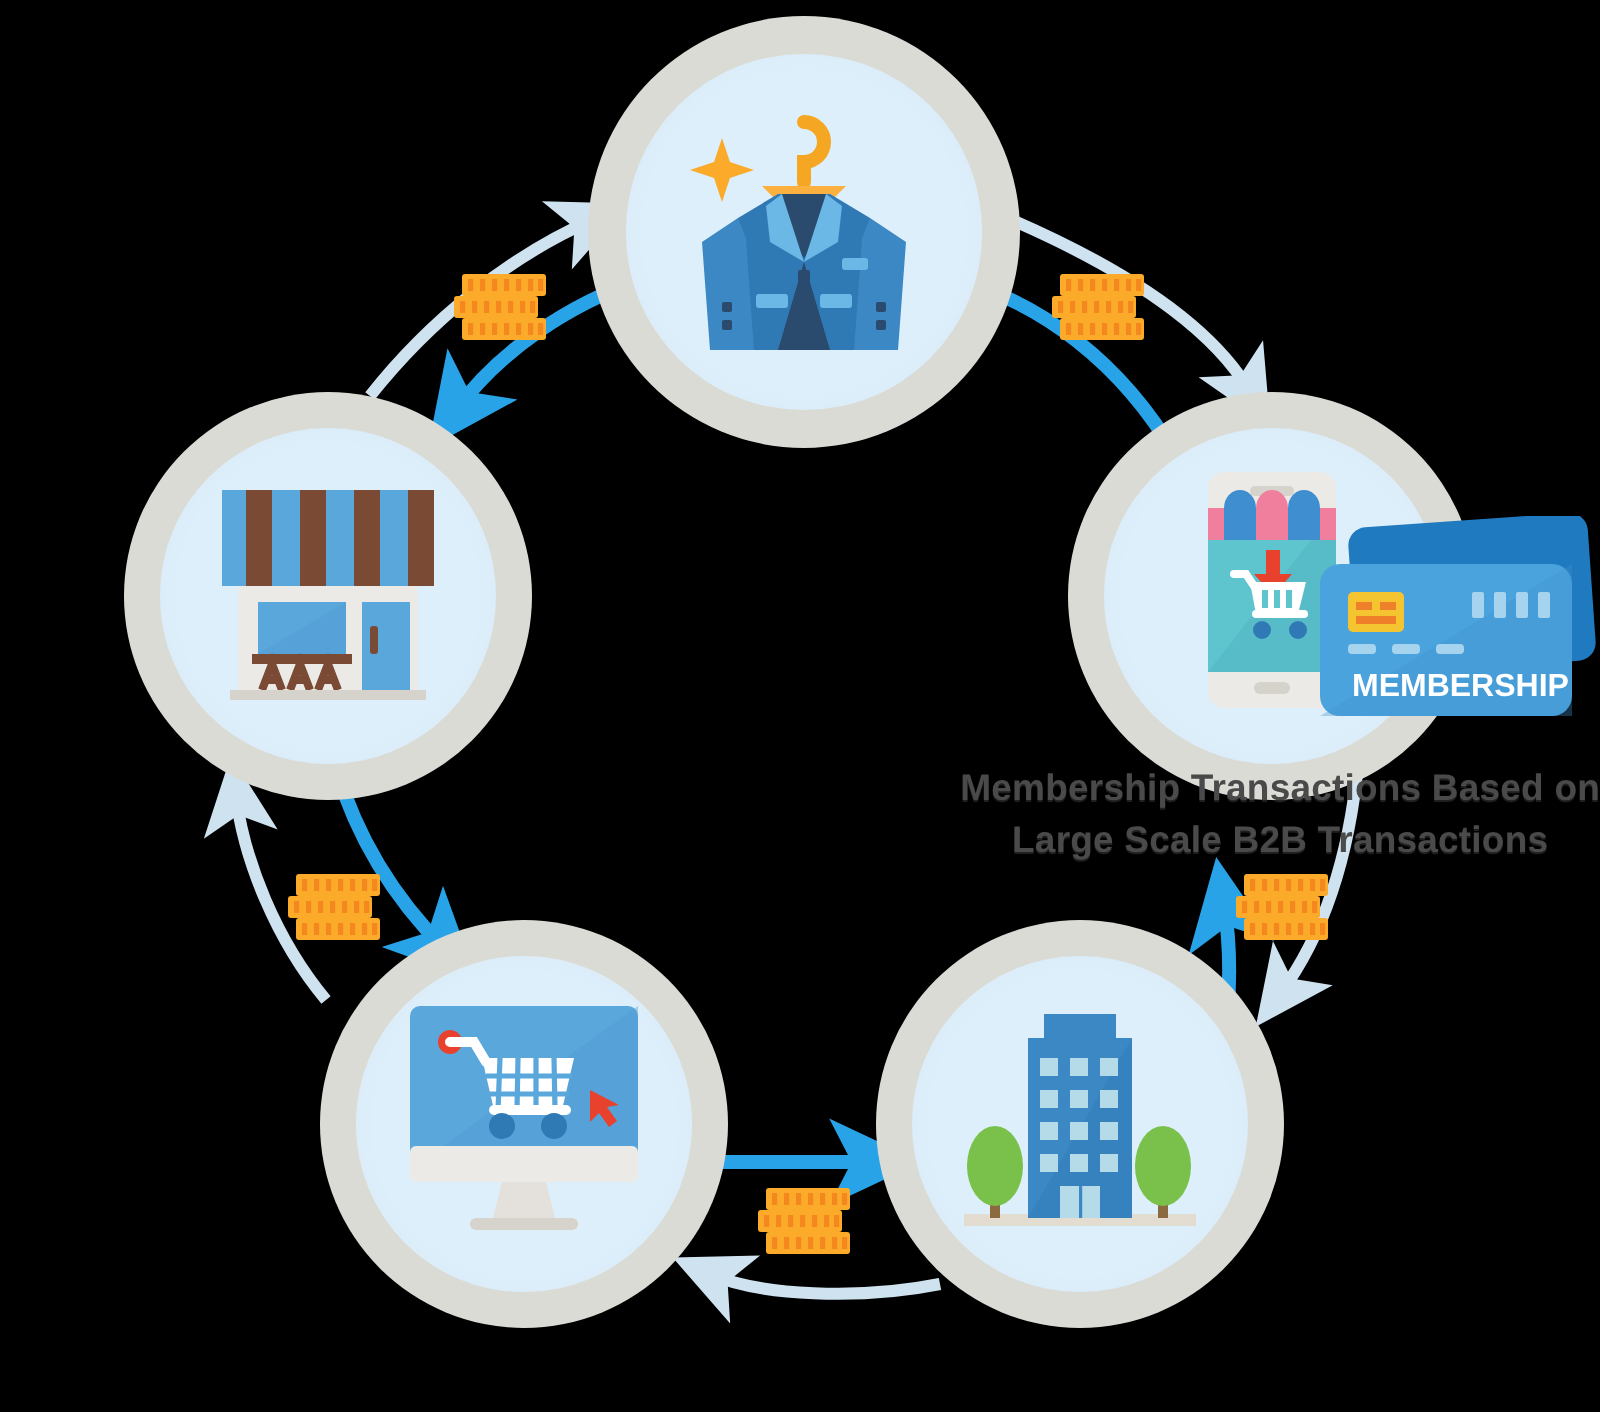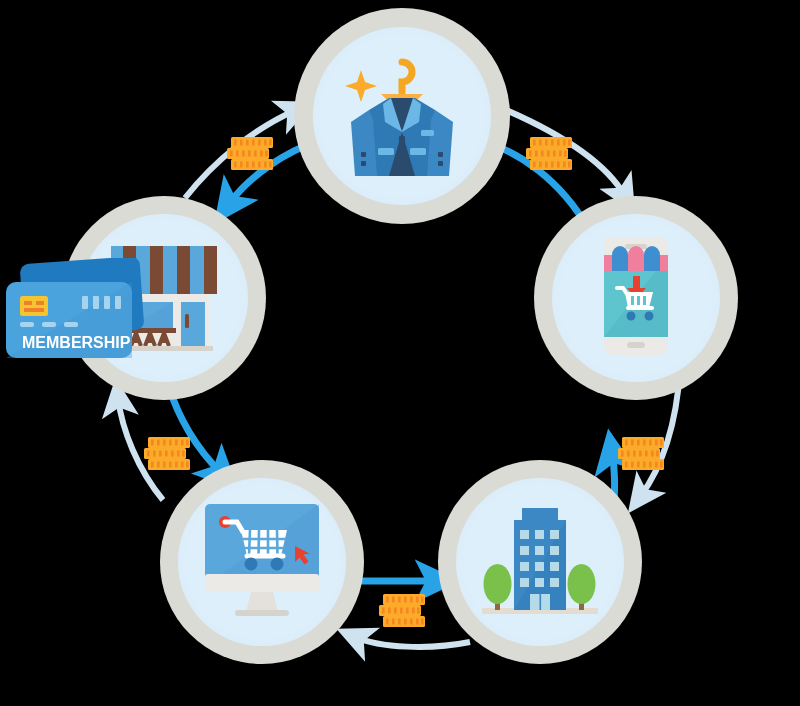--- a/index.html
+++ b/index.html
@@ -37,21 +37,21 @@
     background:radial-gradient(circle at 50% 50%, rgba(0,0,0,0) 62%, rgba(0,0,0,0.035) 100%);
     pointer-events:none;
   }
   .icon-wrap { position:relative; z-index:2; }
 
   
   #center-block {
     position:absolute;
     left:0; right:0;
     top:258px;
-    display:flex; flex-direction:row; align-items:flex-end;
+    display:flex; flex-direction:column; align-items:flex-end;
     z-index:5;
   }
   #title {
     margin-top:12px;
     text-align:center;
     color:#4a4a4a;
     font-weight:bold;
     font-size:18.5px;
     line-height:26px;
     letter-spacing:0.1px;
@@ -333,15 +333,17 @@
         <g fill="#a6d4ef">
           <rect x="20" y="64" width="14" height="5" rx="2"></rect>
           <rect x="42" y="64" width="14" height="5" rx="2"></rect>
           <rect x="64" y="64" width="14" height="5" rx="2"></rect>
         </g>
 
         <text x="22" y="90" font-family="Liberation Sans, sans-serif" font-size="16" font-weight="bold" fill="#ffffff">MEMBERSHIP</text>
       </svg>
     </div>
 
+    <div id="title">Membership Transactions Based on
+Large Scale B2B Transactions</div>
   </div>
 
 </div>
 
 </body></html>

